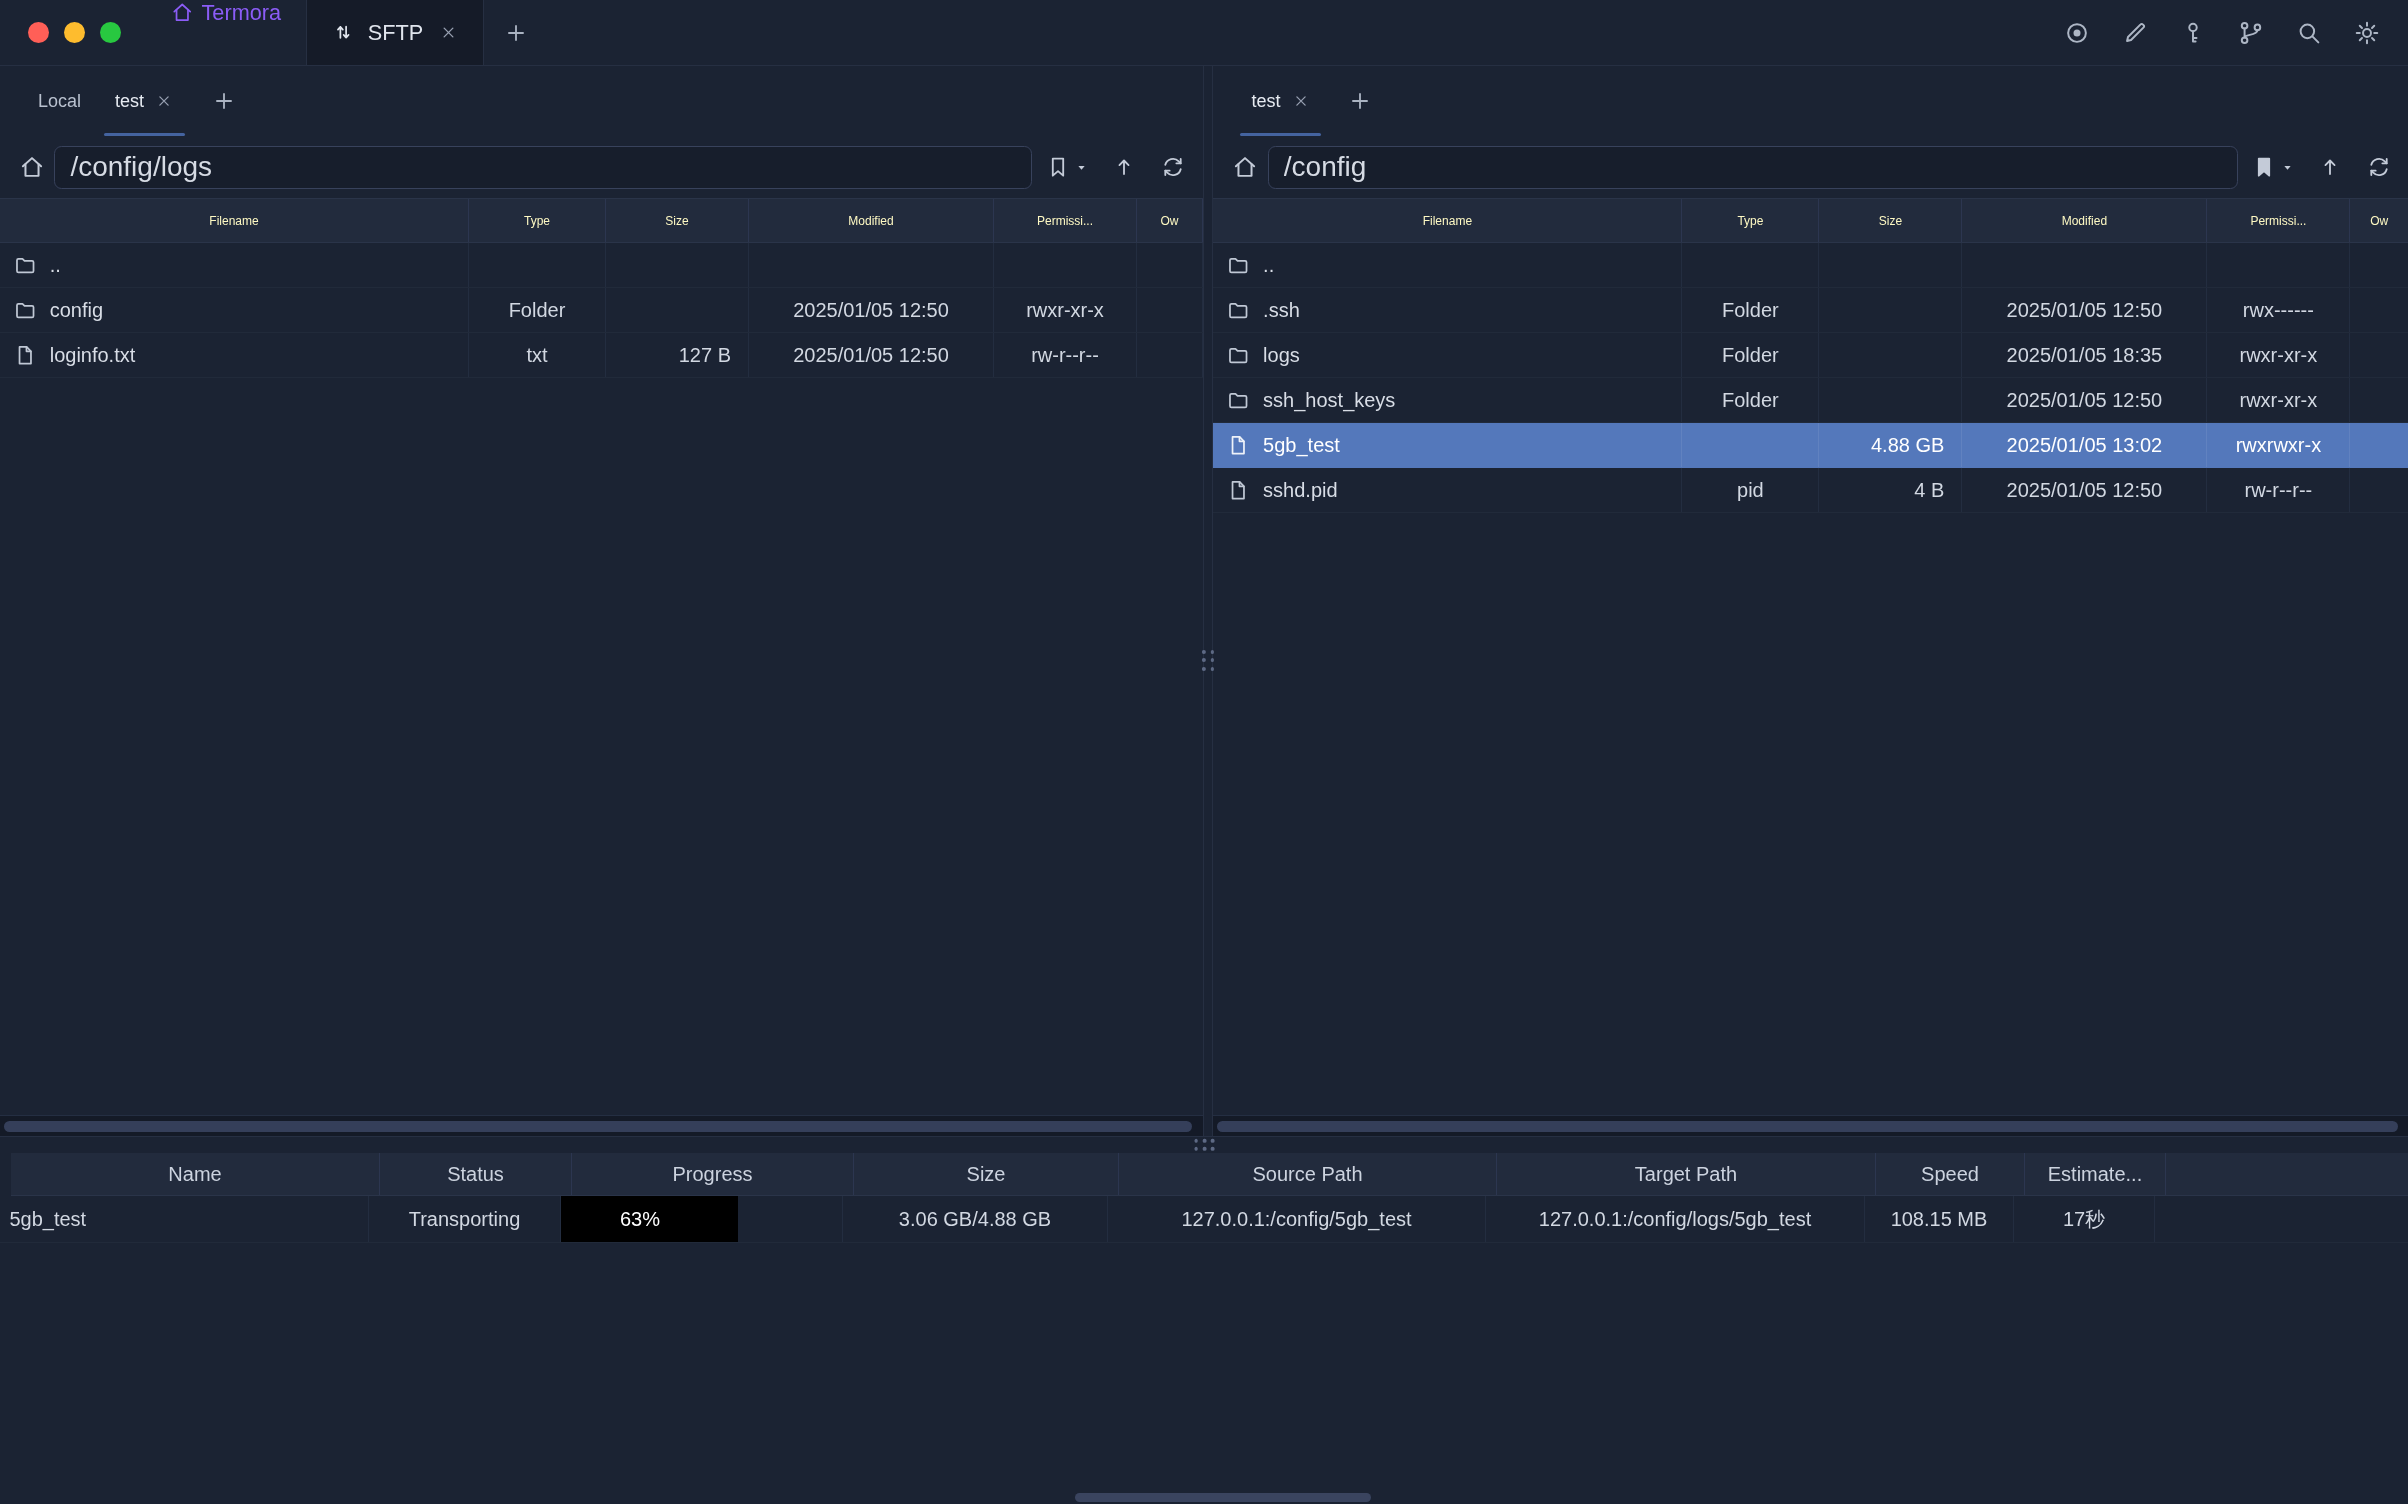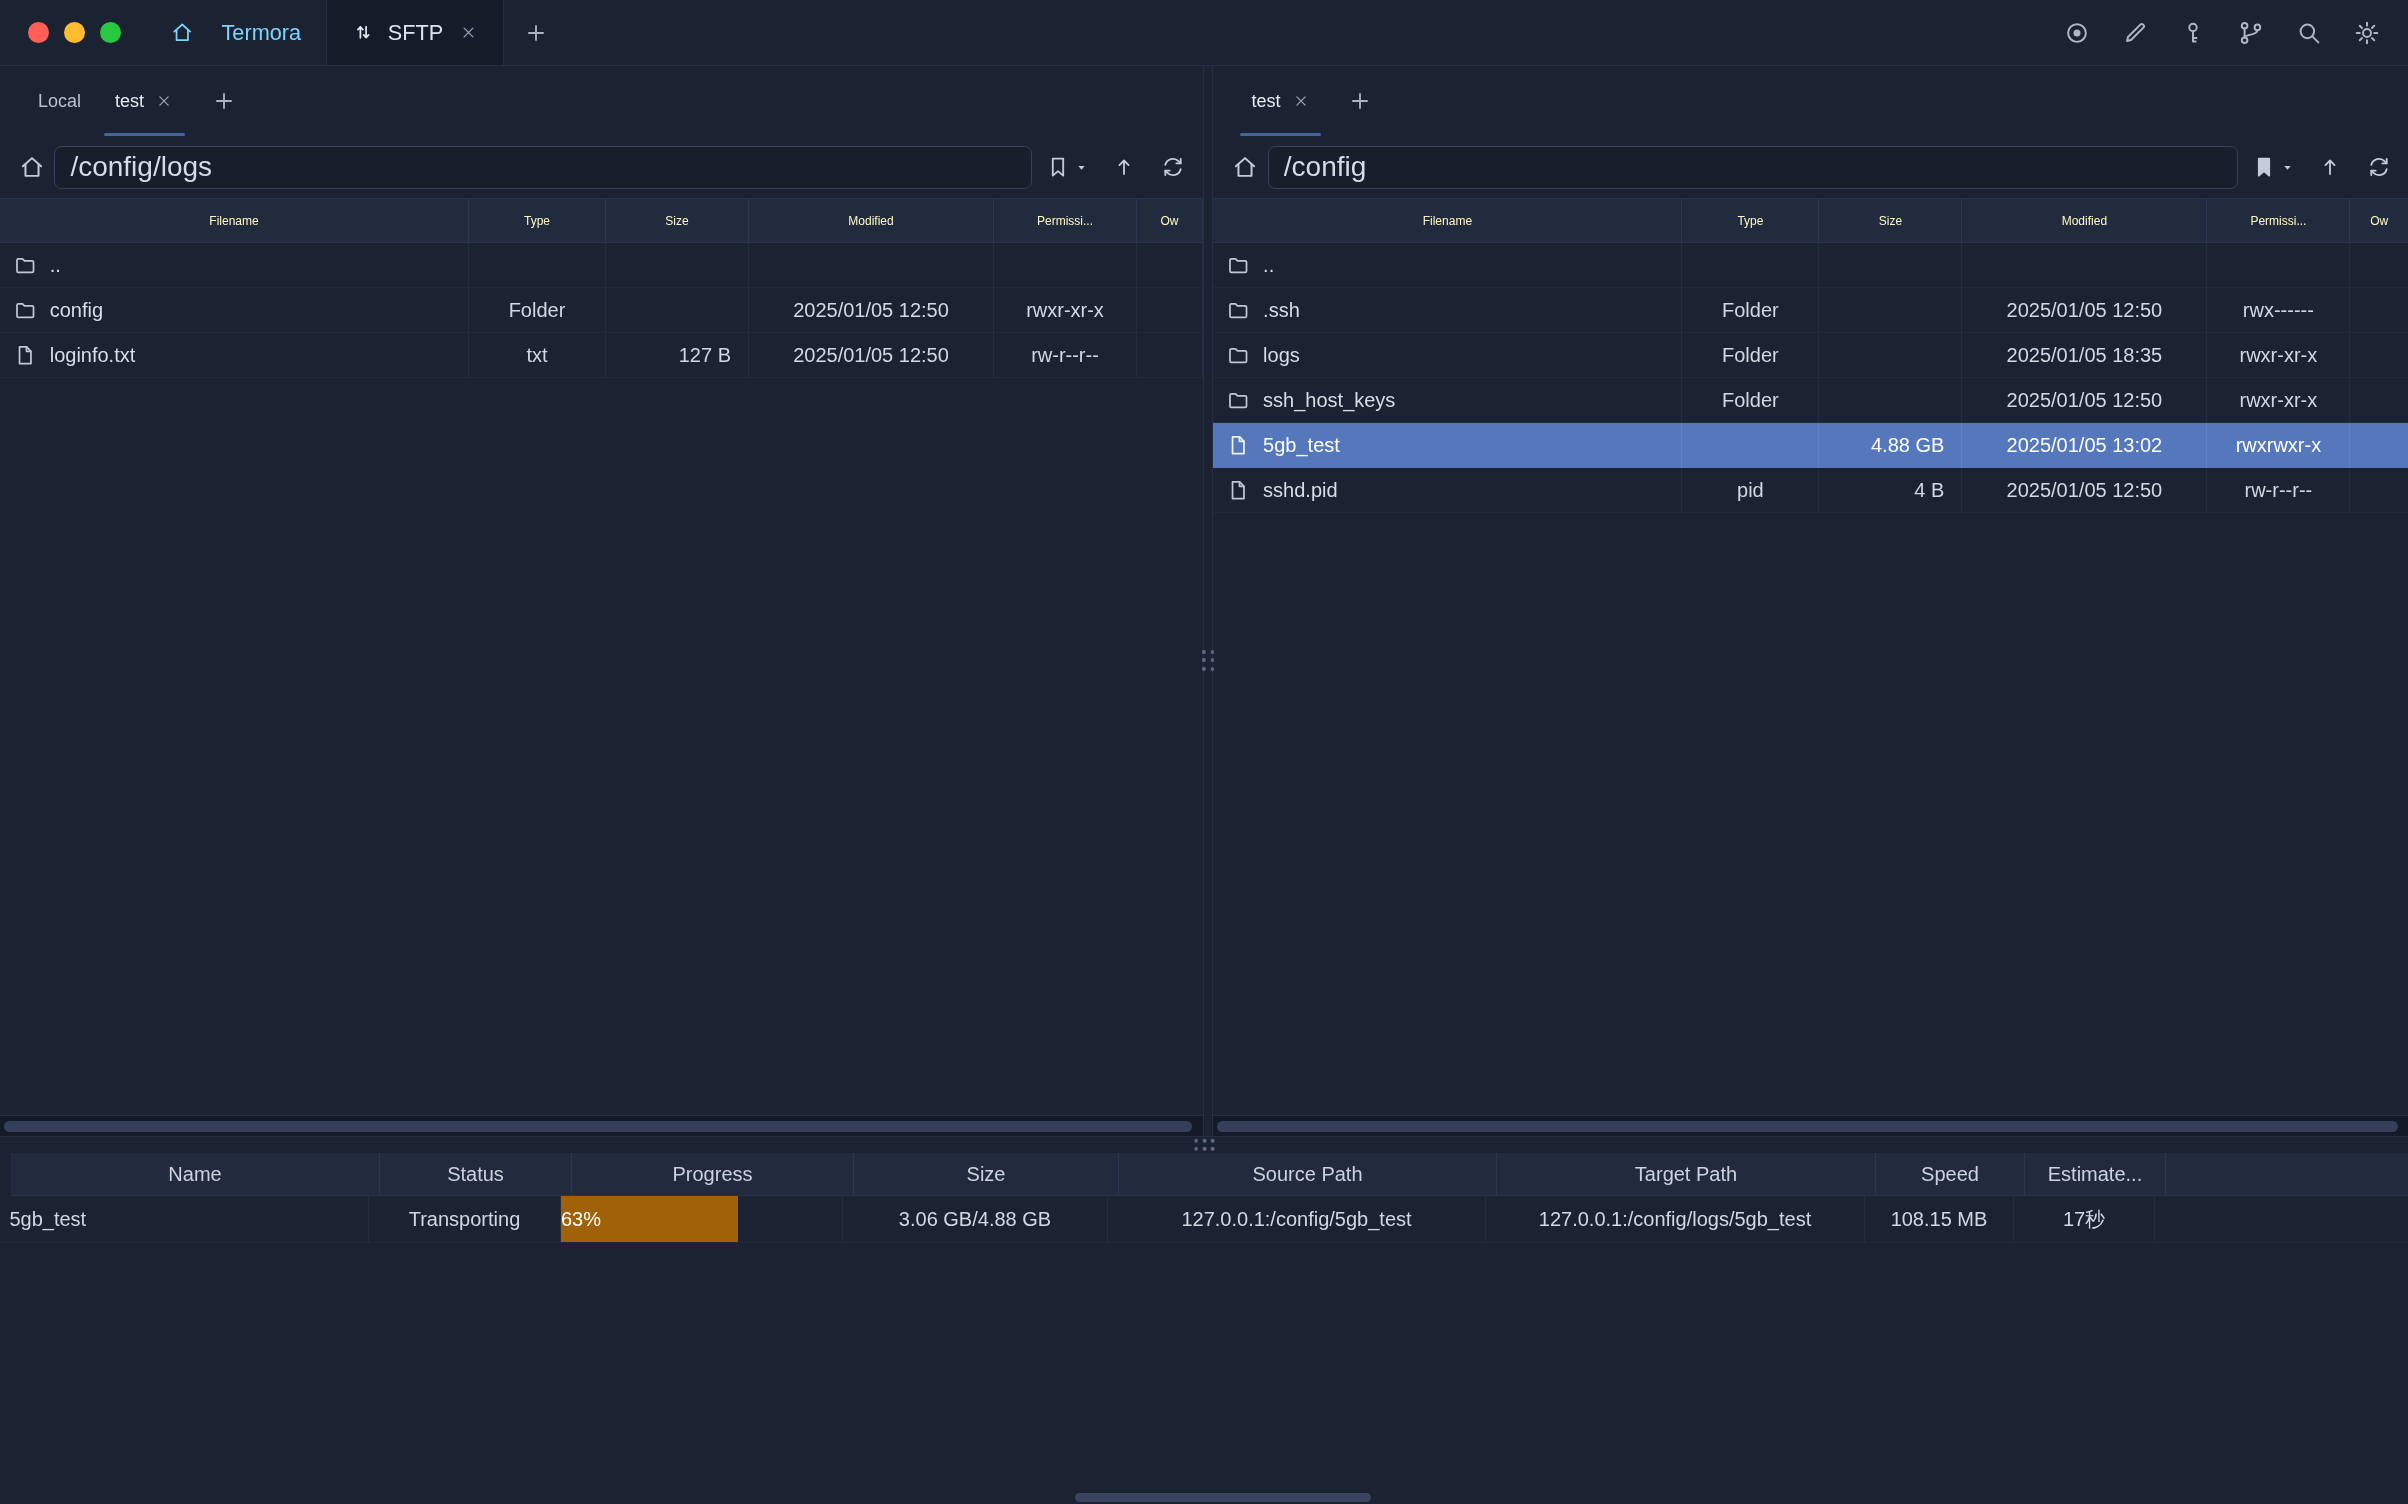--- a/index.html
+++ b/index.html
@@ -18,22 +18,22 @@
 
   
   .titlebar {
     flex:0 0 66px; display:flex; align-items:stretch;
     background:#1b2333; border-bottom:0.9px solid #262f42;
   }
   .traffic { display:flex; align-items:center; gap:15px; padding-left:28px; }
   .tl { width:21px; height:21px; border-radius:50%; display:inline-block; }
   .tl.red { background:#ff5f57; } .tl.yellow { background:#febc2e; } .tl.green { background:#28c840; }
   .apptab {
-    display:flex; align-items:center; gap:27px; padding:0 24.5px; margin-left:24.5px;
-    font-size:21.7px; color:#7dd3fc;
+    display:flex; align-items:flex-start; gap:7px; padding:0 24.5px; margin-left:24.5px;
+    font-size:21.7px; color:#8b5cf6;
   }
   .sftptab {
     display:flex; align-items:center; gap:12.2px; padding:0 24.5px;
     background:#151b28; border-left:0.9px solid #262f42; border-right:0.9px solid #262f42;
     font-size:21.7px; color:#e0e5ed;
   }
   .sftptab .tclose { color:#98a1b2; margin-left:3.8px; }
   .addtab { display:flex; align-items:center; padding:0 19px; color:#aab3c2; }
   .flex1 { flex:1; }
   .tb-actions { display:flex; align-items:center; gap:30px; padding-right:28px; color:#adb6c5; }
@@ -134,21 +134,21 @@
     display:grid; grid-template-columns:369px 192px 282px 265px 378px 379px 149px 141px minmax(0,1fr);
     height:47px; font-size:20px; border-bottom:0.9px solid #212a3a;
   }
   .trow .cell {
     display:flex; align-items:center; justify-content:center; color:#d2d8e2;
     border-right:0.9px solid #232d40; white-space:nowrap; overflow:hidden;
   }
   .trow .cell.tname { justify-content:flex-start; padding-left:9.4px; }
   .trow .cell.progress { padding:0; align-items:stretch; justify-content:flex-start; }
   .pfill {
-    height:100%; background:#a16207; display:flex; align-items:center; justify-content:flex-start;
+    height:100%; background:#000000; display:flex; align-items:center; justify-content:center;
     padding-right:19px; color:#ffffff;
   }
   .trow .cell.filler { border-right:none; }
   .transfer-filler { flex:1; }
 
   .bottom-scroll {
     position:absolute; bottom:2.8px; left:1075px; width:296px; height:9.4px;
     border-radius:4.7px; background:#3a445f;
   }
 </style>

